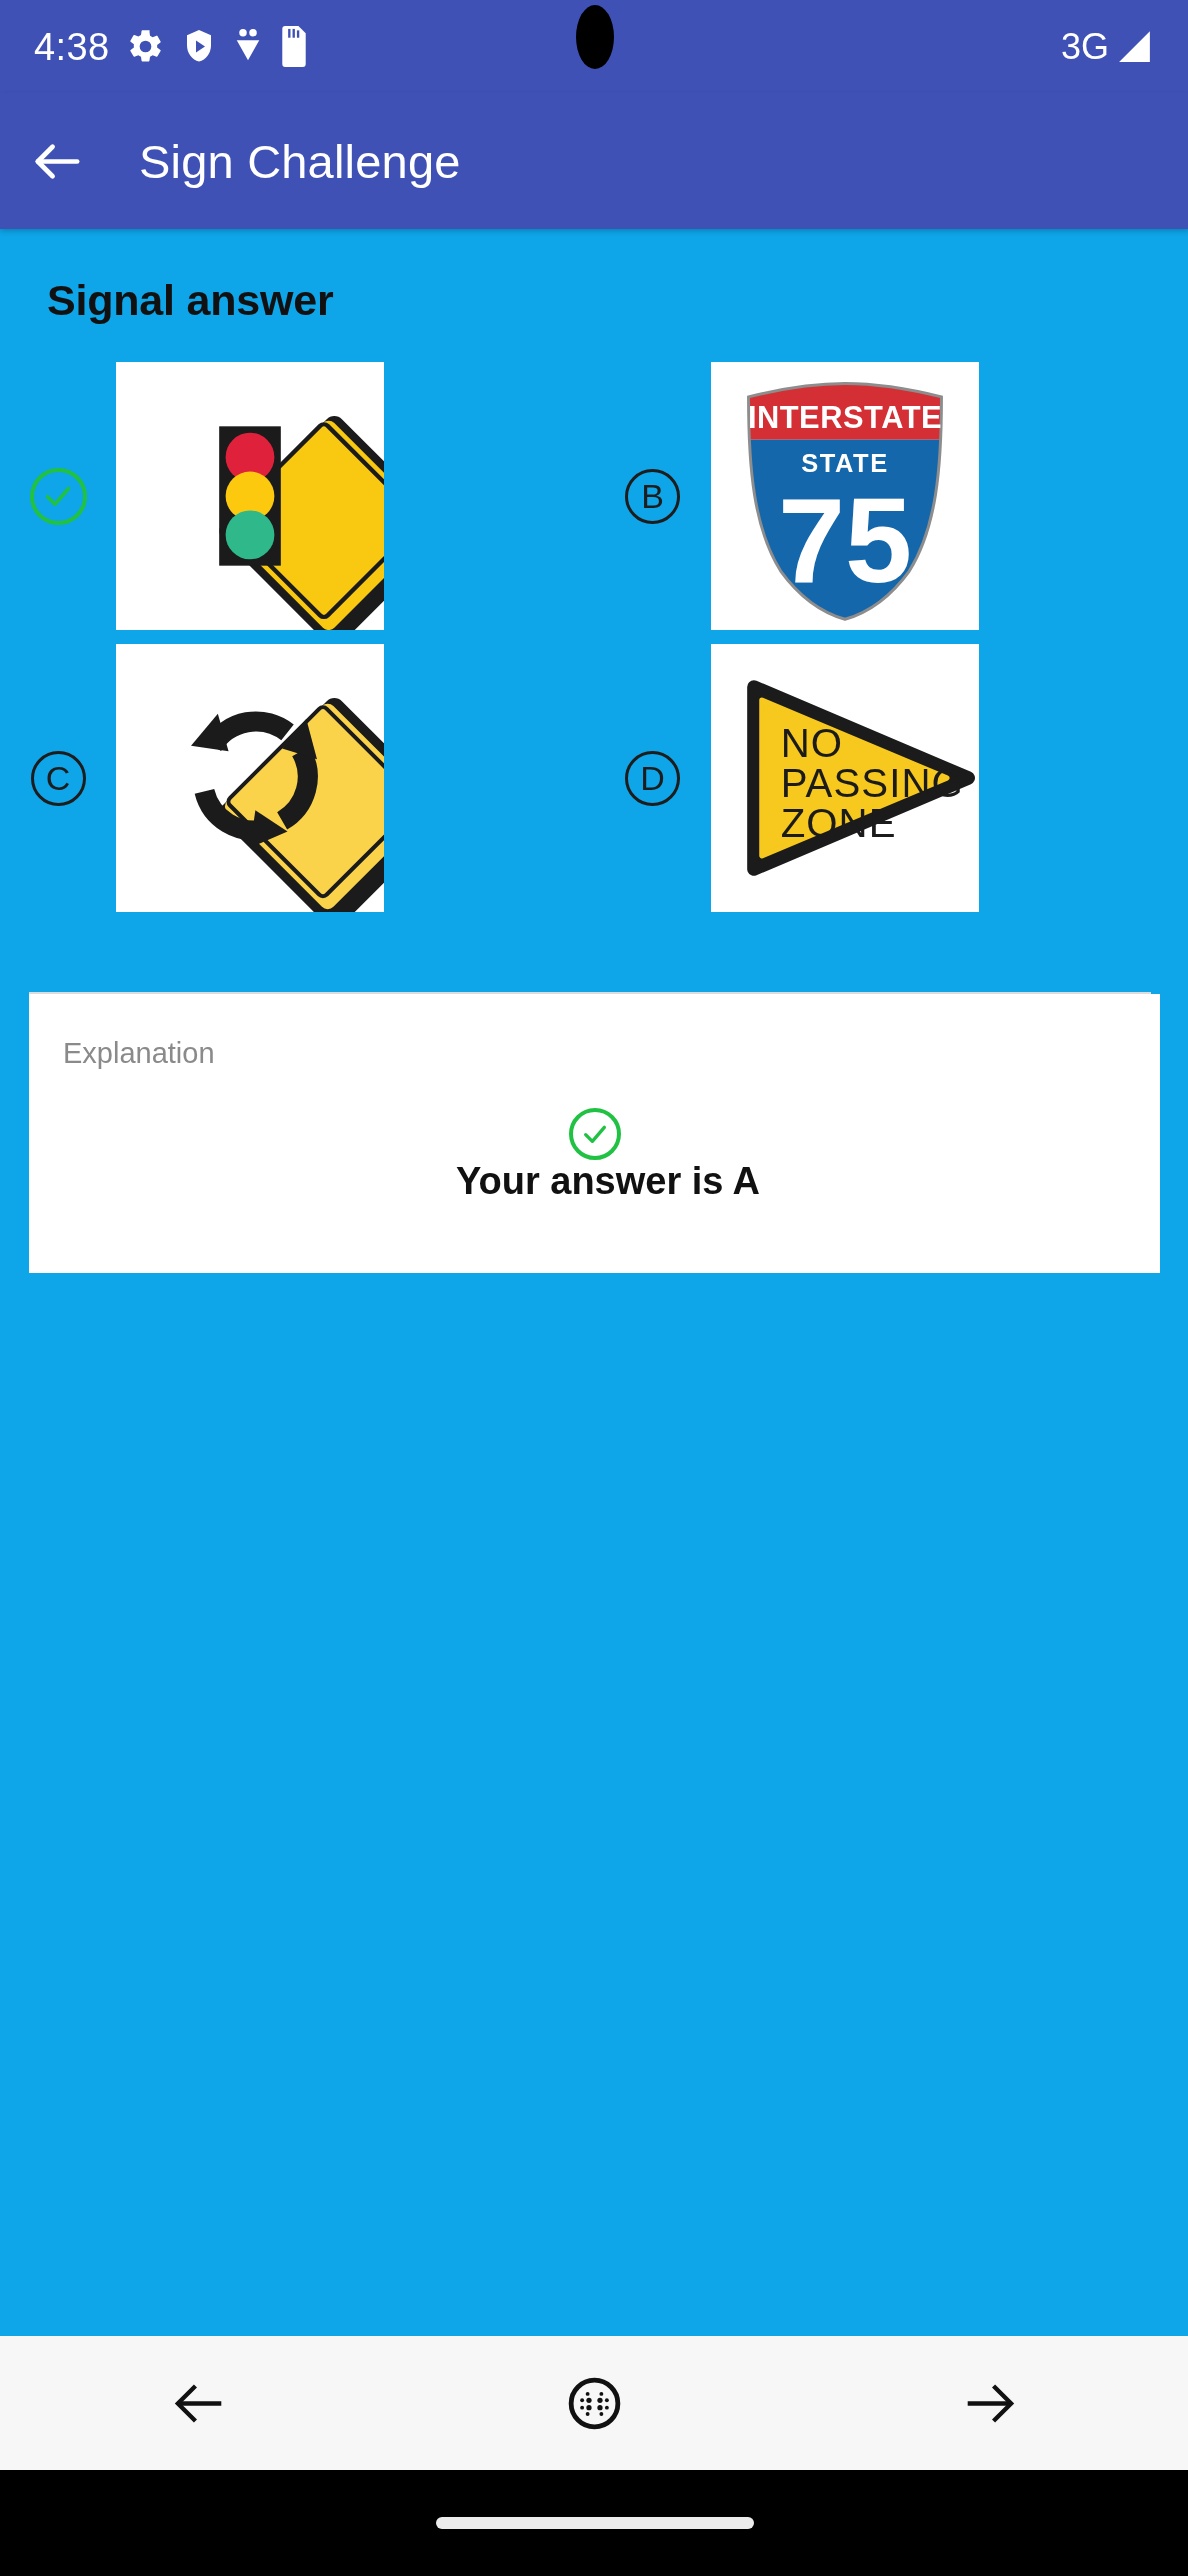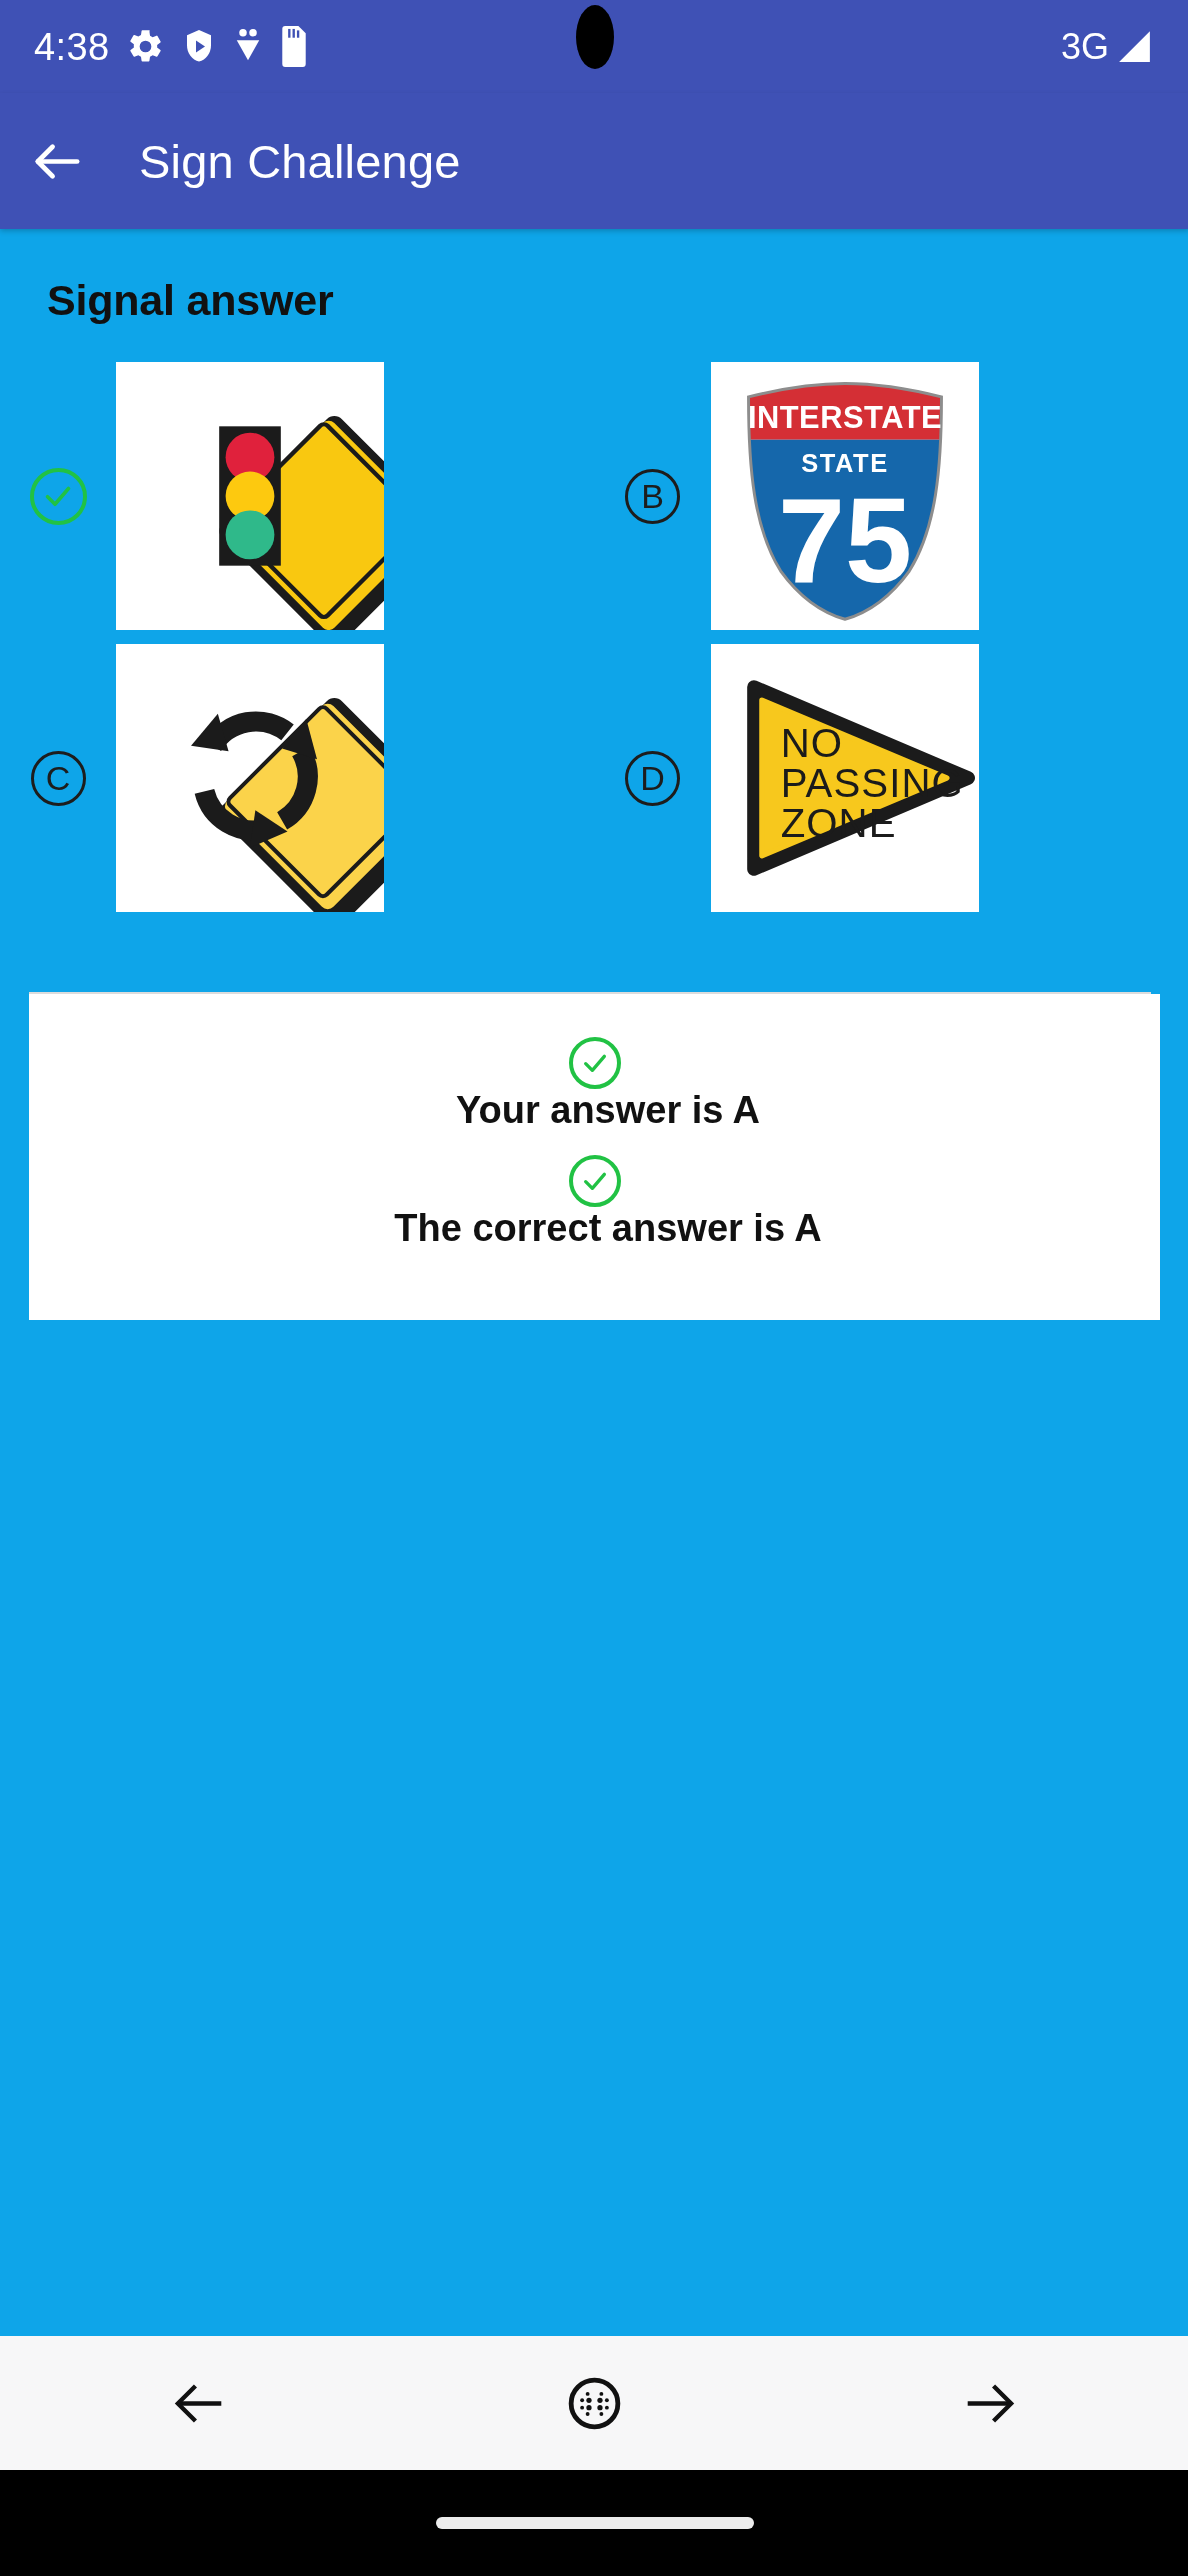--- a/index.html
+++ b/index.html
@@ -374,38 +374,31 @@
             <text x="26" y="72" font-family="Liberation Sans, sans-serif" font-size="15" font-weight="500" fill="#1b1b1b" letter-spacing="0.4">ZONE</text>
           </svg>
         </div>
       </div>
 
     </div>
 
     <div class="divider"></div>
 
     <div class="explain-card">
+      <div class="explain-label">Explanation</div>
 
       <div class="answer-row">
         <div class="check-circle">
           <svg width="32" height="32" viewBox="0 0 24 24" fill="none" stroke="#21c244" stroke-width="2.5" stroke-linecap="round" stroke-linejoin="round">
             <polyline points="5,12.5 10,17.5 19,7"></polyline>
           </svg>
         </div>
         <div class="answer-text">Your answer is A</div>
       </div>
 
-      <div class="answer-row">
-        <div class="check-circle">
-          <svg width="32" height="32" viewBox="0 0 24 24" fill="none" stroke="#21c244" stroke-width="2.5" stroke-linecap="round" stroke-linejoin="round">
-            <polyline points="5,12.5 10,17.5 19,7"></polyline>
-          </svg>
-        </div>
-        <div class="answer-text">The correct answer is A</div>
-      </div>
 
     </div>
 
   </div>
 
   <div class="bottom-nav">
     <div class="nav-btn">
       <svg width="55" height="55" viewBox="0 0 24 24" fill="none" stroke="#111111" stroke-width="1.9" stroke-linecap="square" stroke-linejoin="miter">
         <line x1="21" y1="12" x2="4" y2="12"></line>
         <polyline points="10,5 3,12 10,19"></polyline>

